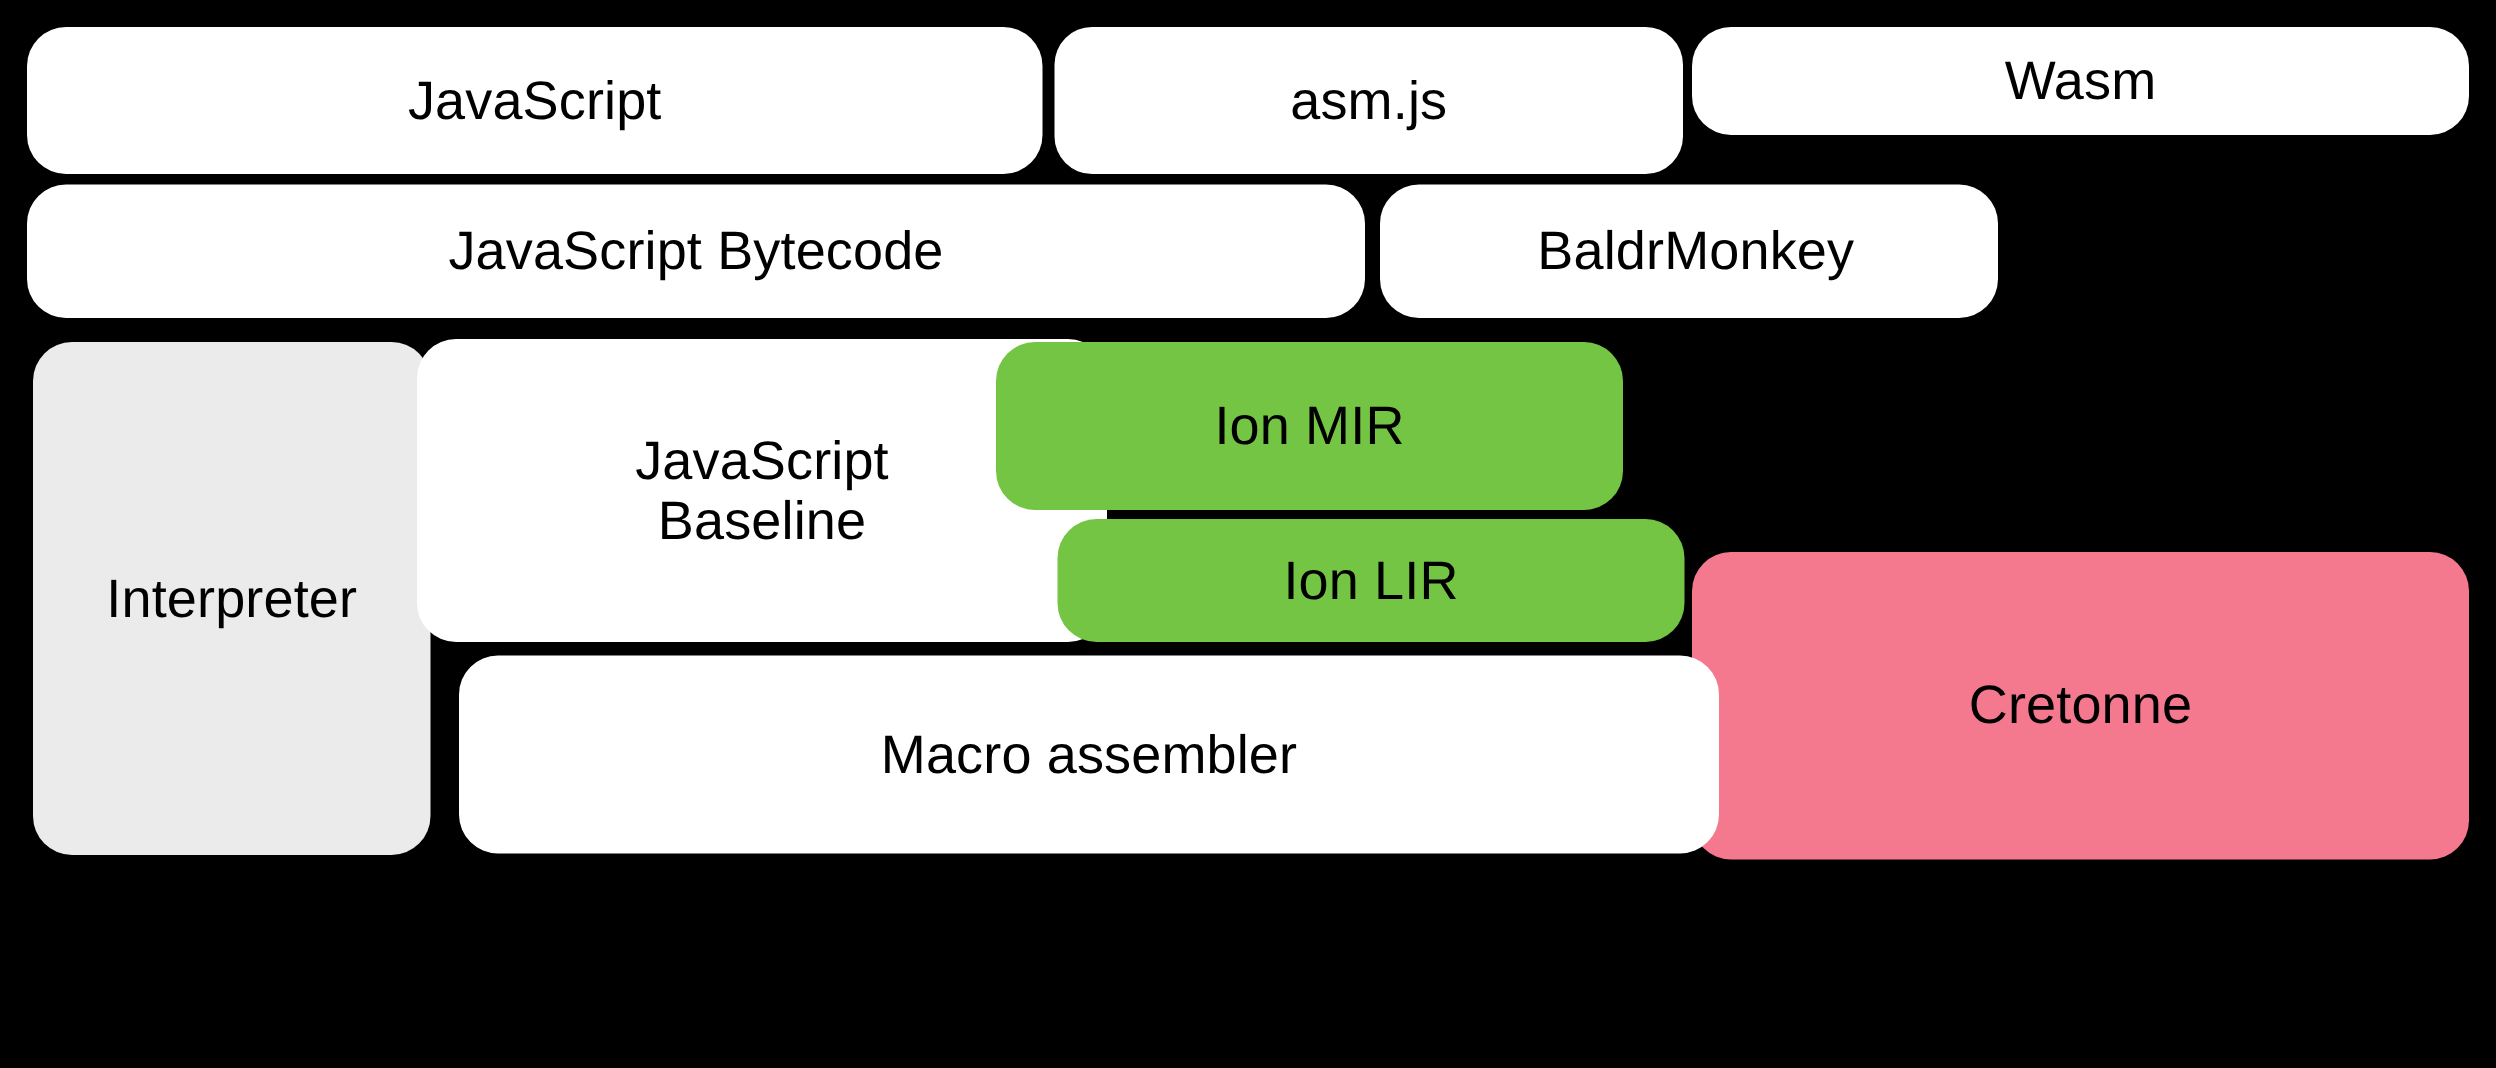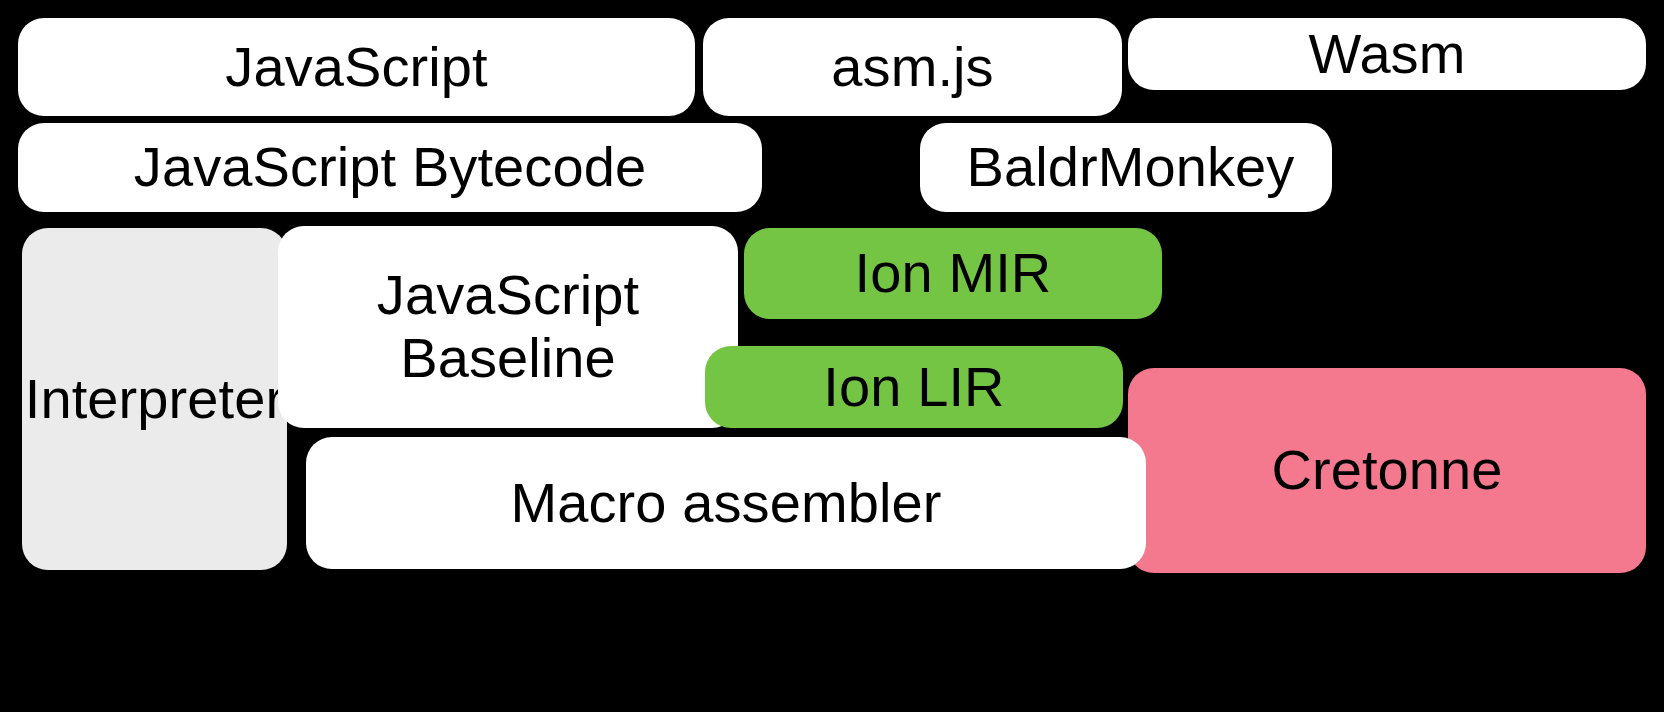--- a/index.html
+++ b/index.html
@@ -18,41 +18,41 @@
   }
   .box {
     position: absolute;
     display: flex;
     align-items: center;
     justify-content: center;
     text-align: center;
     box-sizing: border-box;
     border-radius: 26px;
     color: #000000;
-    font-size: 56px;
+    font-size: 36px;
     line-height: 1.12;
     font-weight: 400;
     letter-spacing: 0.1px;
     padding: 0 10px;
     white-space: pre-line;
   }
   .fill-white  { background: #ffffff; }
   .fill-grey   { background: #ebebeb; text-align: center; }
   .fill-green  { background: #74c544; }
   .fill-pink   { background: #f4798e; margin-top: 36px; }
 </style>
 </head>
 <body>
 
 <div id="stage">
     <div class="box fill-white" style="left: 18px; top: 18px; width: 677px; height: 98px;">JavaScript</div>
-    <div class="box fill-white" style="left: 703px; top: 18px; width: 419px; height: 98px;">asm.js</div>
+    <div class="box fill-white" style="left: 703px; top: 18px; width: 419px; height: 98px; border-radius: 25px;">asm.js</div>
     <div class="box fill-white" style="left: 1128px; top: 18px; width: 518px; height: 72px;">Wasm</div>
-    <div class="box fill-white" style="left: 18px; top: 123px; width: 744px; height: 89px;">JavaScript Bytecode</div>
+    <div class="box fill-white" style="left: 18px; top: 123px; width: 892px; height: 89px;">JavaScript Bytecode</div>
     <div class="box fill-white" style="left: 920px; top: 123px; width: 412px; height: 89px; padding-left: 19px;">BaldrMonkey</div>
     <div class="box fill-grey" style="left: 22px; top: 228px; width: 265px; height: 342px;">Interpreter</div>
     <div class="box fill-white" style="left: 278px; top: 226px; width: 460px; height: 202px;">JavaScript
 Baseline</div>
-    <div class="box fill-green" style="left: 744px; top: 228px; width: 418px; height: 91px;">Ion MIR</div>
+    <div class="box fill-green" style="left: 664px; top: 228px; width: 418px; height: 112px;">Ion MIR</div>
     <div class="box fill-green" style="left: 705px; top: 346px; width: 418px; height: 82px;">Ion LIR</div>
     <div class="box fill-pink" style="left: 1128px; top: 332px; width: 518px; height: 205px;">Cretonne</div>
     <div class="box fill-white" style="left: 278px; top: 437px; width: 840px; height: 132px; margin-left: 28px;">Macro assembler</div>
   </div>
 
 </body></html>

